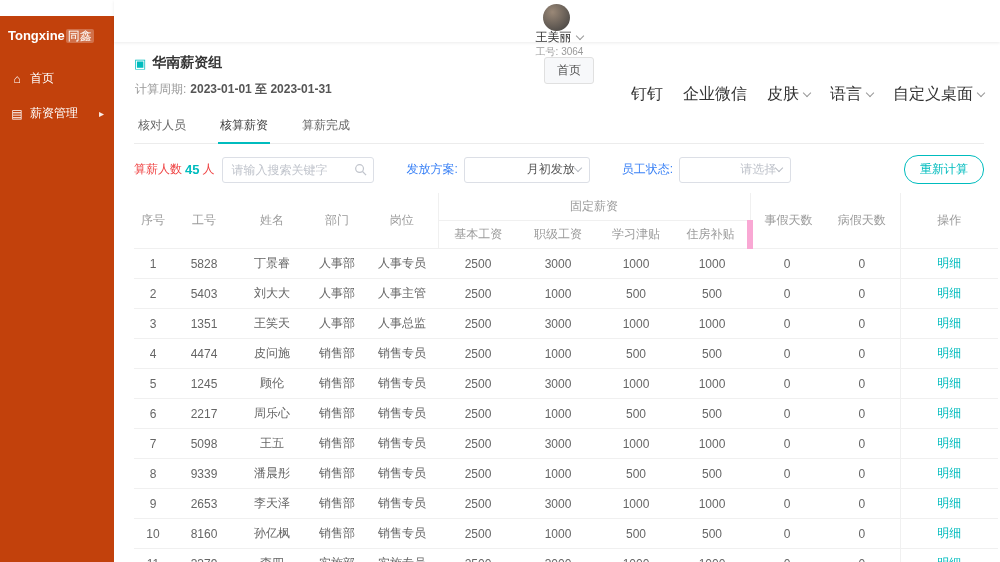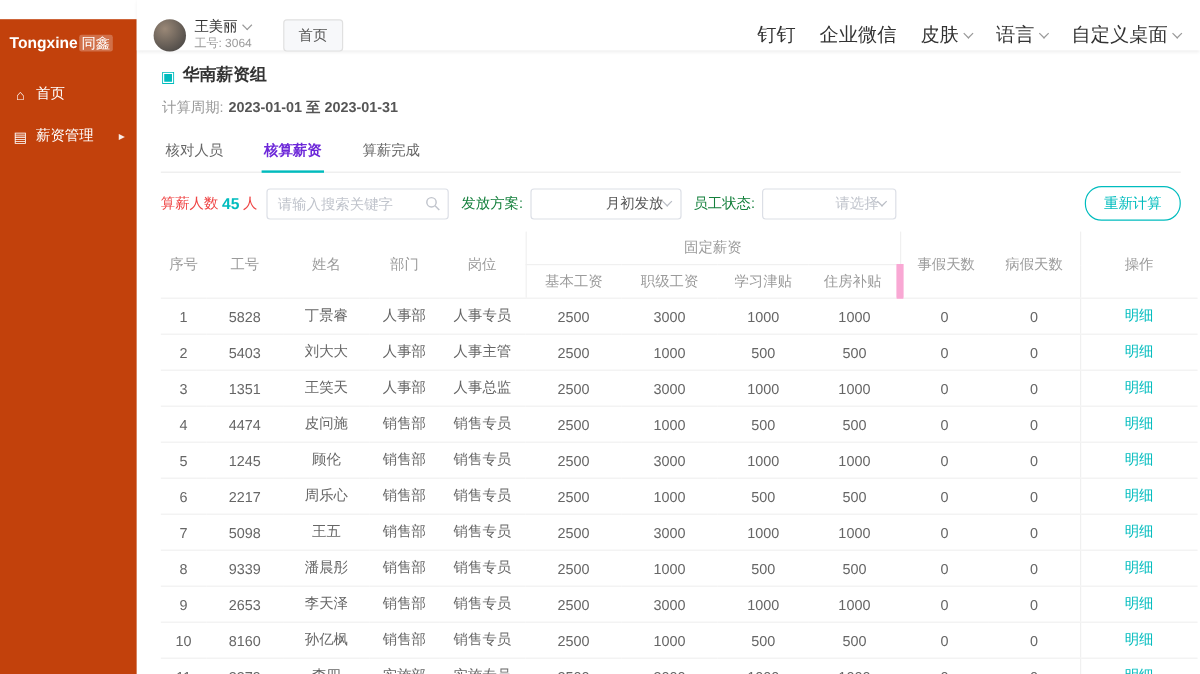--- a/index.html
+++ b/index.html
@@ -13,22 +13,22 @@
   
   .sidebar { width:114px; background:#c2410c; color:#fff; flex-shrink:0;margin-top:16px; }
   .logo { padding:12px 6px 16px 8px; font-weight:bold; font-size:13px; white-space:nowrap; letter-spacing:0; }
   .logo-cn { background:rgba(255,255,255,.25); border-radius:2px; padding:0 2px; margin-left:1px; font-size:12px; font-weight:normal; }
   .side-item { display:flex; align-items:center; gap:6px; padding:9px 10px; font-size:12px; cursor:pointer; }
   .side-item .sicon { font-size:12px; width:14px; text-align:center; }
   .side-item .caret-r { margin-left:auto; font-size:10px; opacity:.9; }
 
   
   .main { flex:1; display:flex; flex-direction:column; min-width:0; background:#fff; }
-  header { height:42px; background:#fff; display:flex; align-items:center; padding:16px 16px 0 14px;
-           box-shadow:0 1px 3px rgba(0,0,0,.08); position:relative; z-index:2; flex-shrink:0; }
+  header { height:42px; background:#fff; display:flex; align-items:center; padding:4px 16px 0 14px;
+           box-shadow:0 1px 3px rgba(0,0,0,.08); position:relative; z-index:2; flex-shrink:0;flex-direction:column; }
   .avatar { width:27px; height:27px; border-radius:50%; flex-shrink:0;
             background:radial-gradient(circle at 35% 30%, #9a8877, #3c3c3c); cursor:pointer; }
   .user-meta { margin-left:7px; line-height:1.15; }
   .user-name { font-size:12px; color:#333; display:flex; align-items:center; gap:5px; cursor:pointer; }
   .user-id { font-size:10px; color:#9a9a9a; margin-top:1px; }
   .header-tabs { display:flex; gap:8px; margin-left:26px; }
   .htab { font-size:12px; padding:4px 12px; border-radius:3px; border:1px solid #e0e0e0; background:#f7f8fa;
           color:#555; cursor:pointer; font-family:inherit; display:flex; align-items:center; gap:5px; }
   .htab.active { background:#00bcbe; border-color:#00bcbe; color:#fff; }
   .gear { font-size:12px; line-height:1; }
@@ -40,32 +40,32 @@
   
   .content { flex:1; padding:12px 16px 0 20px; overflow:hidden; }
   .page-title-row { display:flex; align-items:center; gap:6px; }
   .title-icon { color:#00bcbe; font-size:13px; line-height:1; }
   h1 { font-size:14px; color:#333; font-weight:bold; }
   .period { margin:9px 0 0 1px; color:#999; }
   .period .pv { color:#555; font-weight:bold; margin-left:4px; }
 
   .tabs { display:flex; gap:30px; border-bottom:1px solid #ececec; margin-top:11px; padding-left:2px; }
   .tab { padding:8px 2px 9px; cursor:pointer; color:#666; position:relative; }
-  .tab.active { color:#6d28d9; font-weight:bold; }
+  .tab.active { color:#404040; font-weight:normal; }
   .tab.active::after { content:""; position:absolute; left:0; right:0; bottom:-1px; height:2px; background:#00bcbe; }
 
   .filter-row { display:flex; align-items:center; margin-top:11px; }
   .count-label { color:#ef4444; }
   .count-num { color:#00bcbe; font-weight:bold; margin:0 3px; font-size:13px; }
   .search-box { position:relative; width:152px; margin-left:8px; }
   .search-box input { width:100%; height:26px; border:1px solid #dcdfe6; border-radius:3px; padding:0 24px 0 8px;
                       font-size:12px; color:#333; font-family:inherit; outline:none; }
   .search-box input::placeholder { color:#c0c4cc; }
   .search-icon { position:absolute; right:7px; top:6px; width:13px; height:13px; }
-  .flabel { color:#15803d; margin-left:10px; margin-right:6px; }
+  .flabel { color:#3b82f6; margin-left:32px; margin-right:6px; }
   .select { height:26px; border:1px solid #dcdfe6; border-radius:3px; display:flex; align-items:center;
             justify-content:flex-end; padding:0 8px; color:#555; cursor:pointer; background:#fff; }
   .select.placeholder .sel-val { color:#c0c4cc; }
   .sel-plan { width:126px; }
   .sel-status { width:112px; }
   .select .chev { border-color:#b8bcc4; }
   .recalc { margin-left:auto; border:1px solid #00bcbe; color:#00bcbe; background:#fff; border-radius:14px;
             padding:5px 15px; font-size:12px; cursor:pointer; font-family:inherit; }
 
   

